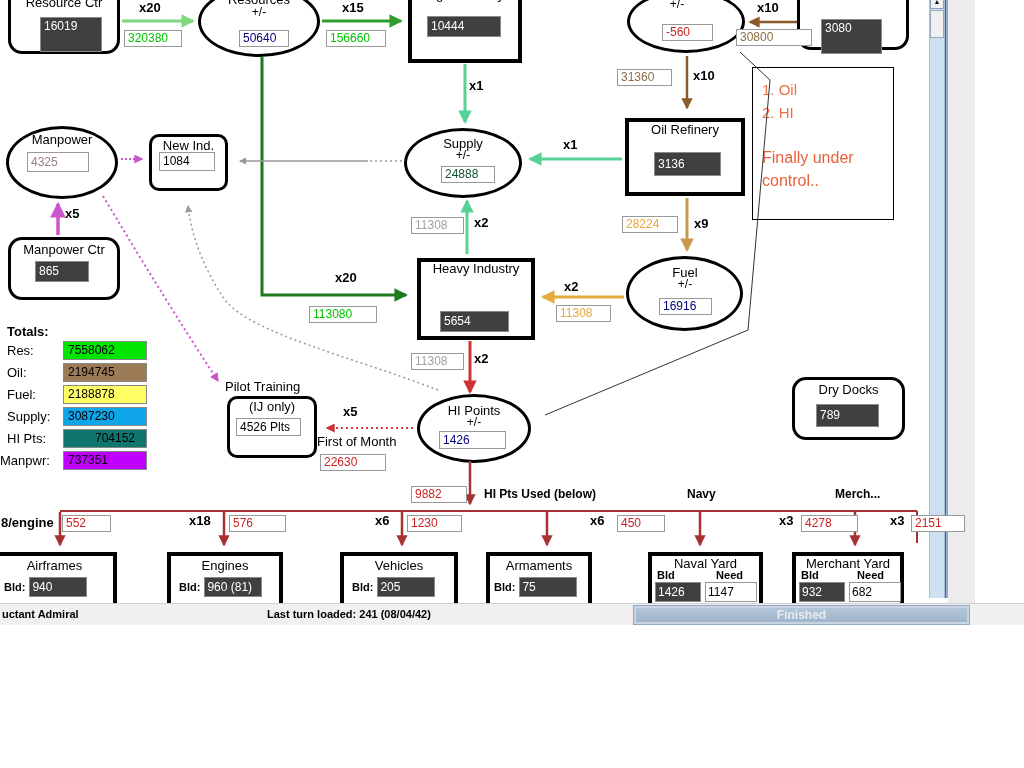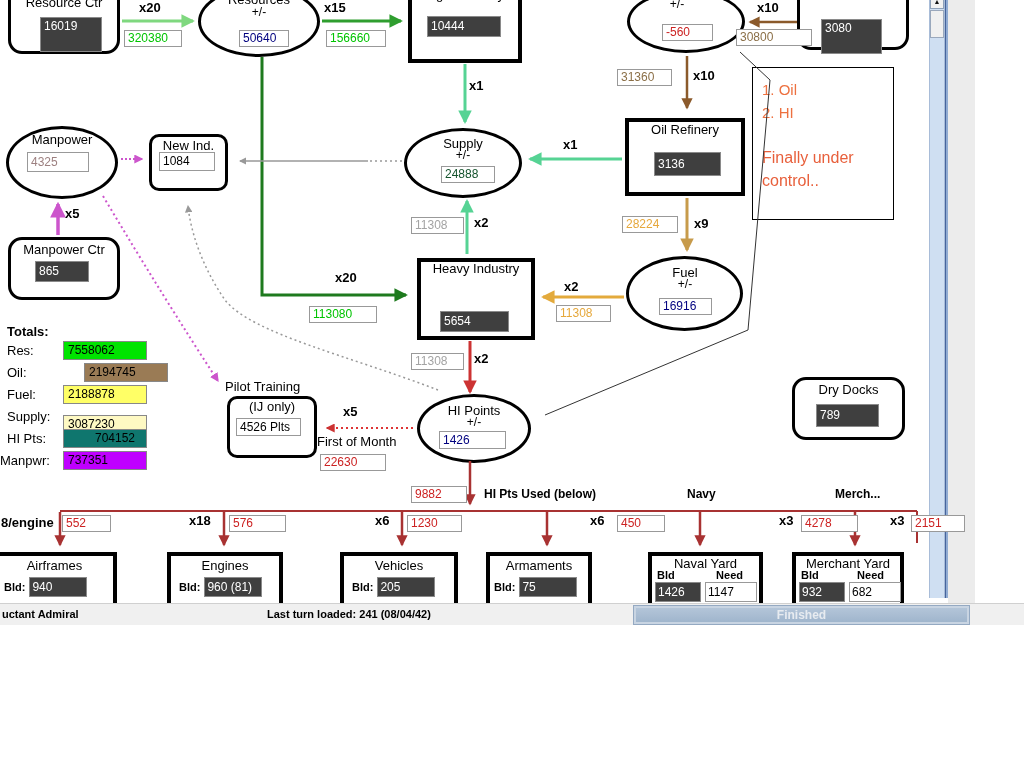--- a/index.html
+++ b/index.html
@@ -207,21 +207,21 @@
   <div class="vbox c-navy" style="left:659px;top:298px;width:53px">16916</div>
   <div class="dfield" style="left:440px;top:311px;width:69px;height:21px;line-height:19px">5654</div>
   <div class="vbox c-rose" style="left:27px;top:152px;width:62px;height:20px;line-height:18px">4325</div>
   <div class="vbox" style="left:159px;top:152px;width:56px;height:19px;line-height:17px">1084</div>
   <div class="dfield" style="left:35px;top:261px;width:54px;height:21px;line-height:19px">865</div>
   <div class="vbox c-navy" style="left:439px;top:431px;width:67px;height:18px;line-height:16px">1426</div>
   <div class="vbox" style="left:236px;top:418px;width:65px;height:18px;line-height:16px">4526 Plts</div>
   <div class="dfield" style="left:816px;top:404px;width:63px;height:23px;line-height:21px">789</div>
 
   <div class="mult" style="left:139px;top:1px">x20</div>
-  <div class="mult" style="left:324px;top:1px">x15</div>
+  <div class="mult" style="left:342px;top:1px">x15</div>
   <div class="mult" style="left:757px;top:1px">x10</div>
   <div class="mult" style="left:469px;top:79px">x1</div>
   <div class="mult" style="left:693px;top:69px">x10</div>
   <div class="mult" style="left:563px;top:138px">x1</div>
   <div class="mult" style="left:694px;top:217px">x9</div>
   <div class="mult" style="left:564px;top:280px">x2</div>
   <div class="mult" style="left:474px;top:216px">x2</div>
   <div class="mult" style="left:335px;top:271px">x20</div>
   <div class="mult" style="left:474px;top:352px">x2</div>
   <div class="mult" style="left:65px;top:207px">x5</div>
@@ -253,25 +253,25 @@
 
   <div class="plain" style="left:317px;top:435px">First of Month</div>
   <div class="slabel" style="left:484px;top:488px">HI Pts Used (below)</div>
   <div class="slabel" style="left:687px;top:488px">Navy</div>
   <div class="slabel" style="left:835px;top:488px">Merch...</div>
 
   <div class="slabel" style="left:7px;top:325px;font-size:13px">Totals:</div>
   <div class="trow-label" style="left:7px;top:344px">Res:</div>
   <div class="trow-box" style="left: 63px; top: 341px; background: rgb(0, 228, 0);">7558062</div>
   <div class="trow-label" style="left:7px;top:366px">Oil:</div>
-  <div class="trow-box" style="left: 63px; top: 363px; background: rgb(154, 123, 85); margin-left: 21px;">2194745</div>
+  <div class="trow-box" style="left: 63px; top: 363px; background: rgb(154, 123, 85);">2194745</div>
   <div class="trow-label" style="left:7px;top:388px">Fuel:</div>
   <div class="trow-box" style="left: 63px; top: 385px; background: rgb(255, 255, 102);">2188878</div>
   <div class="trow-label" style="left:7px;top:410px">Supply:</div>
-  <div class="trow-box" style="left: 63px; top: 407px; background: #fef9c3; margin-top: 8px;">3087230</div>
+  <div class="trow-box" style="left: 63px; top: 407px; background: #0ea5e9;">3087230</div>
   <div class="trow-label" style="left:7px;top:432px">HI Pts:</div>
   <div class="trow-box" style="left: 63px; top: 429px; background: #0f766e; padding-left: 31px;">704152</div>
   <div class="trow-label" style="left:0px;top:454px">Manpwr:</div>
   <div class="trow-box" style="left: 63px; top: 451px; background: rgb(191, 0, 255);">737351</div>
 
   <div class="sbox factory" style="left:-8px;top:552px;width:125px;height:60px">
     <div class="ftitle">Airframes</div>
     <div class="frow">
       <span class="flbl">Bld:</span>
       <span class="ffield">940</span>

